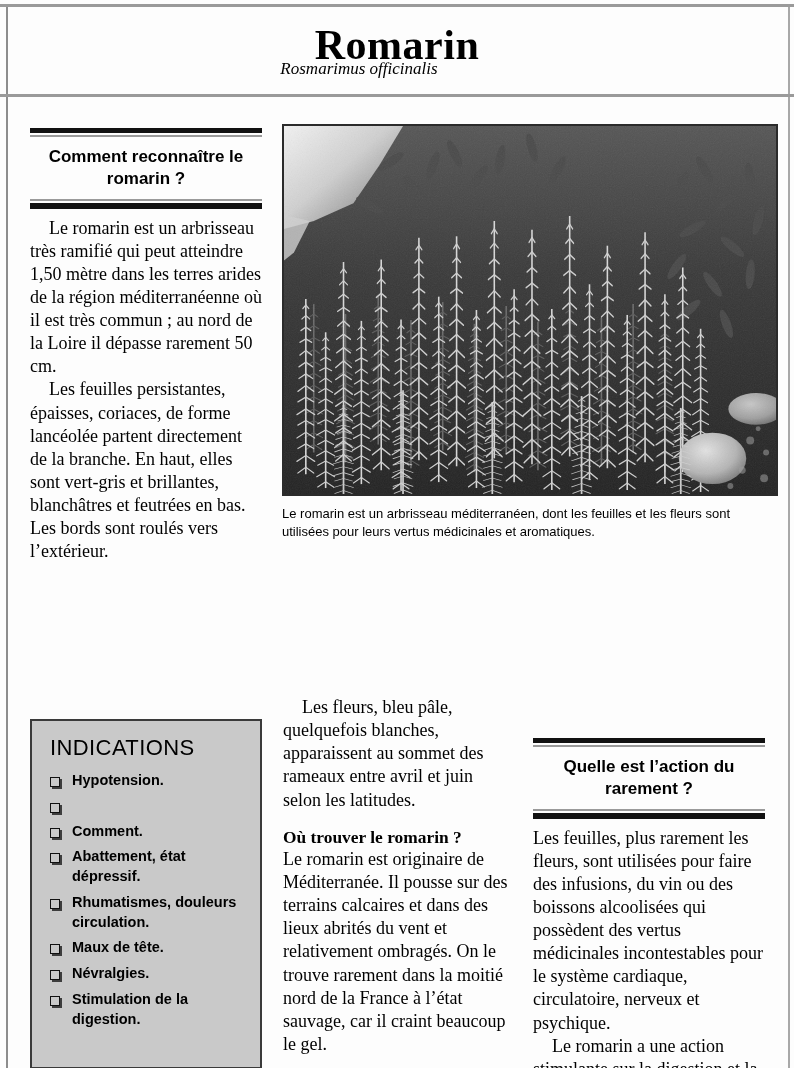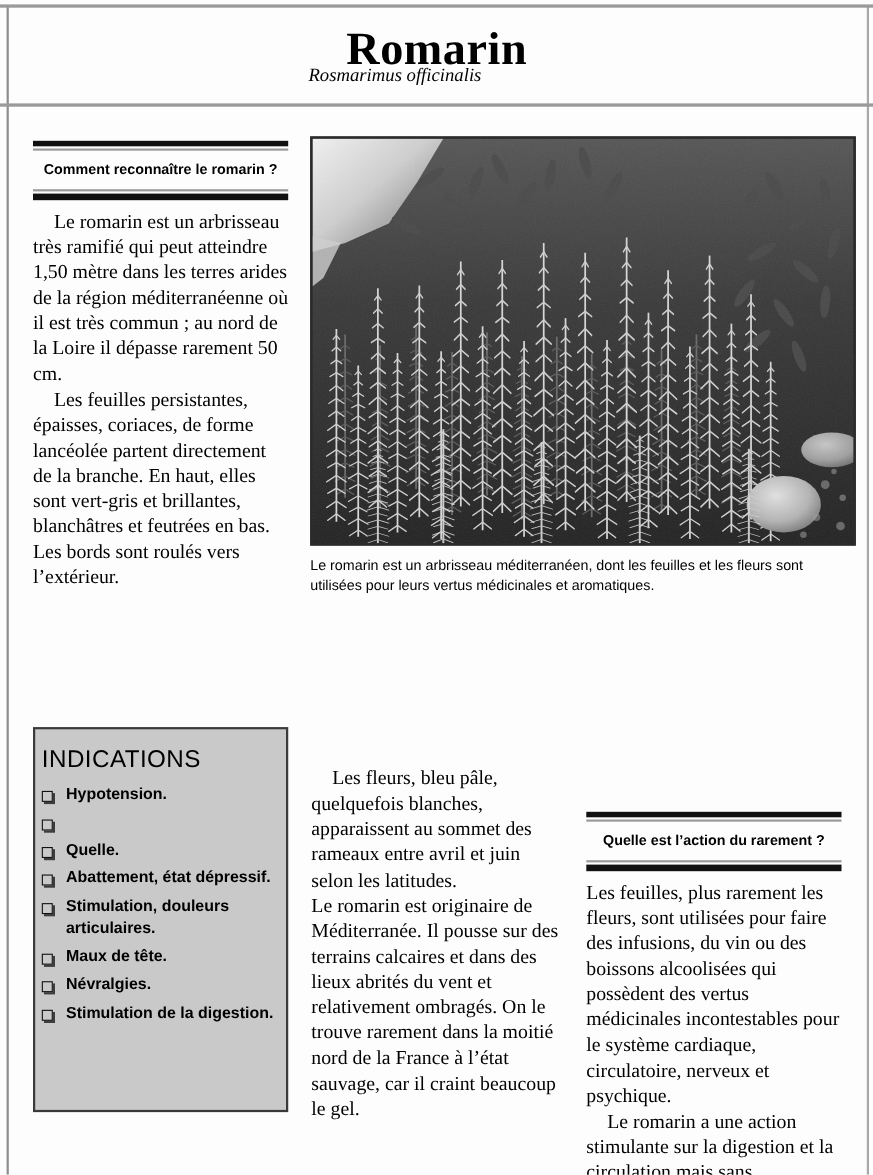--- a/index.html
+++ b/index.html
@@ -91,21 +91,21 @@
   .head-rule-bot .hair {
     height: 2px; background: #9a9a9a;
   }
   .head-rule-bot .bar {
     height: 6px; background: #111111; margin-top: 2px;
   }
 
   .section-head {
     font-family: "Liberation Sans", sans-serif;
     font-weight: bold;
-    font-size: 13px;
+    font-size: 17px;
     line-height: 1.28;
     text-align: center;
     padding: 9px 0 9px 0;
   }
 
   
   .col-left-top {
     position: absolute;
     left: 30px; top: 128px;
     width: 232px;
@@ -143,25 +143,25 @@
     font-family: "Liberation Sans", sans-serif;
     font-size: 13px;
     line-height: 1.42;
     margin-top: 9px;
     width: 478px;
   }
 
   
   .indications {
     position: absolute;
-    left: 30px; top: 661px;
+    left: 30px; top: 719px;
     width: 232px; height: 350px;
     background: #c9c9c9;
     border: 2px solid #3a3a3a;
-    padding: 14px 10px 10px 6px;
+    padding: 14px 10px 10px 18px;
   }
   .indications-title {
     font-family: "Liberation Sans", sans-serif;
     font-size: 22px;
     letter-spacing: 0.4px;
     margin-bottom: 10px;
   }
   .ind-list { list-style: none; }
   .ind-item {
     display: flex;
@@ -566,49 +566,50 @@
     <ul class="ind-list">
       <li class="ind-item">
         <span class="ind-bullet"><span class="sq"></span></span>
         <span class="ind-label">Hypotension.</span>
       </li>
       <li class="ind-item">
         <span class="ind-bullet"><span class="sq"></span></span>
       </li>
       <li class="ind-item">
         <span class="ind-bullet"><span class="sq"></span></span>
-        <span class="ind-label">Quelle.</span>
+        <span class="ind-label">Comment.</span>
       </li>
       <li class="ind-item">
         <span class="ind-bullet"><span class="sq"></span></span>
         <span class="ind-label">Abattement, état dépressif.</span>
       </li>
       <li class="ind-item">
         <span class="ind-bullet"><span class="sq"></span></span>
-        <span class="ind-label">Stimulation, douleurs articulaires.</span>
+        <span class="ind-label">Rhumatismes, douleurs circulation.</span>
       </li>
       <li class="ind-item">
         <span class="ind-bullet"><span class="sq"></span></span>
         <span class="ind-label">Maux de tête.</span>
       </li>
       <li class="ind-item">
         <span class="ind-bullet"><span class="sq"></span></span>
         <span class="ind-label">Névralgies.</span>
       </li>
       <li class="ind-item">
         <span class="ind-bullet"><span class="sq"></span></span>
         <span class="ind-label">Stimulation de la digestion.</span>
       </li>
     </ul>
   </div>
 
   <div class="col-mid-bottom">
     <div class="body-text">
       <p class="indent">Les fleurs, bleu pâle, quelquefois blanches, apparaissent au sommet des rameaux entre avril et juin selon les latitudes.</p>
     </div>
+    <div class="sub-head">Où trouver le romarin ?</div>
     <div class="body-text">
       <p>Le romarin est originaire de Méditerranée. Il pousse sur des terrains calcaires et dans des lieux abrités du vent et relativement ombragés. On le trouve rarement dans la moitié nord de la France à l’état sauvage, car il craint beaucoup le gel.</p>
     </div>
   </div>
 
   <div class="col-right-bottom">
     <div class="head-rule-top">
       <div class="bar"></div>
         <div class="hair"></div>
     </div>

